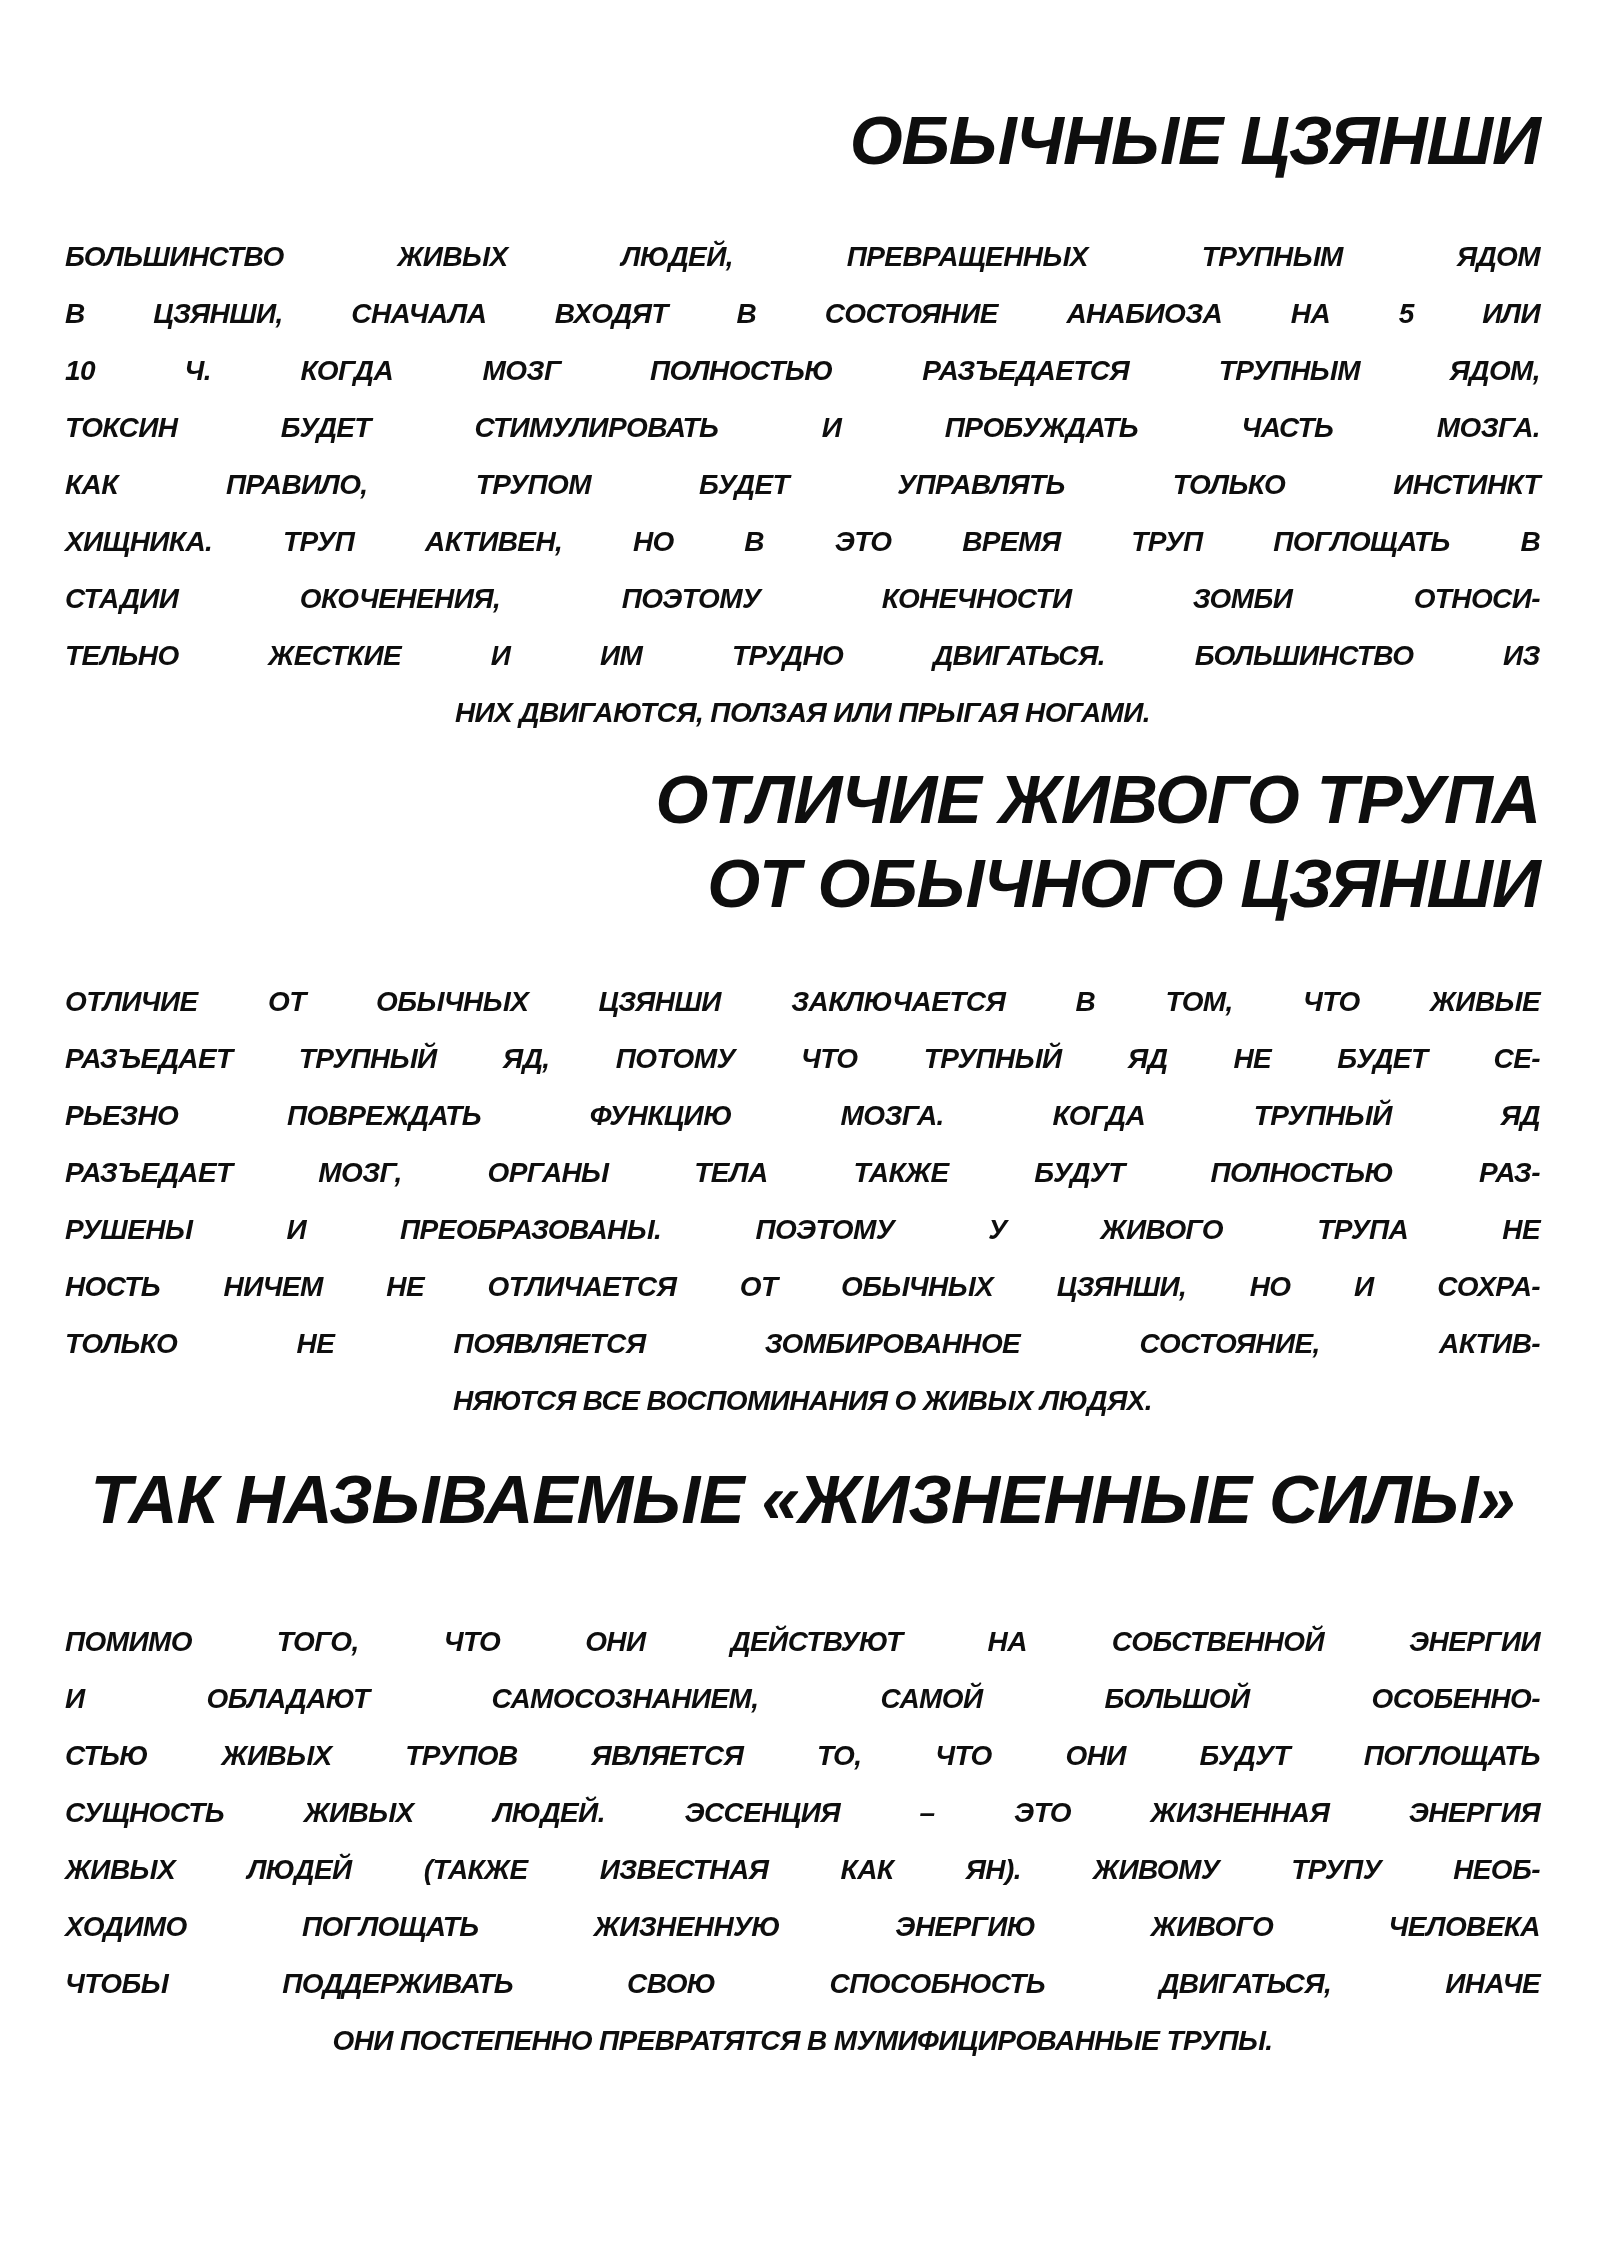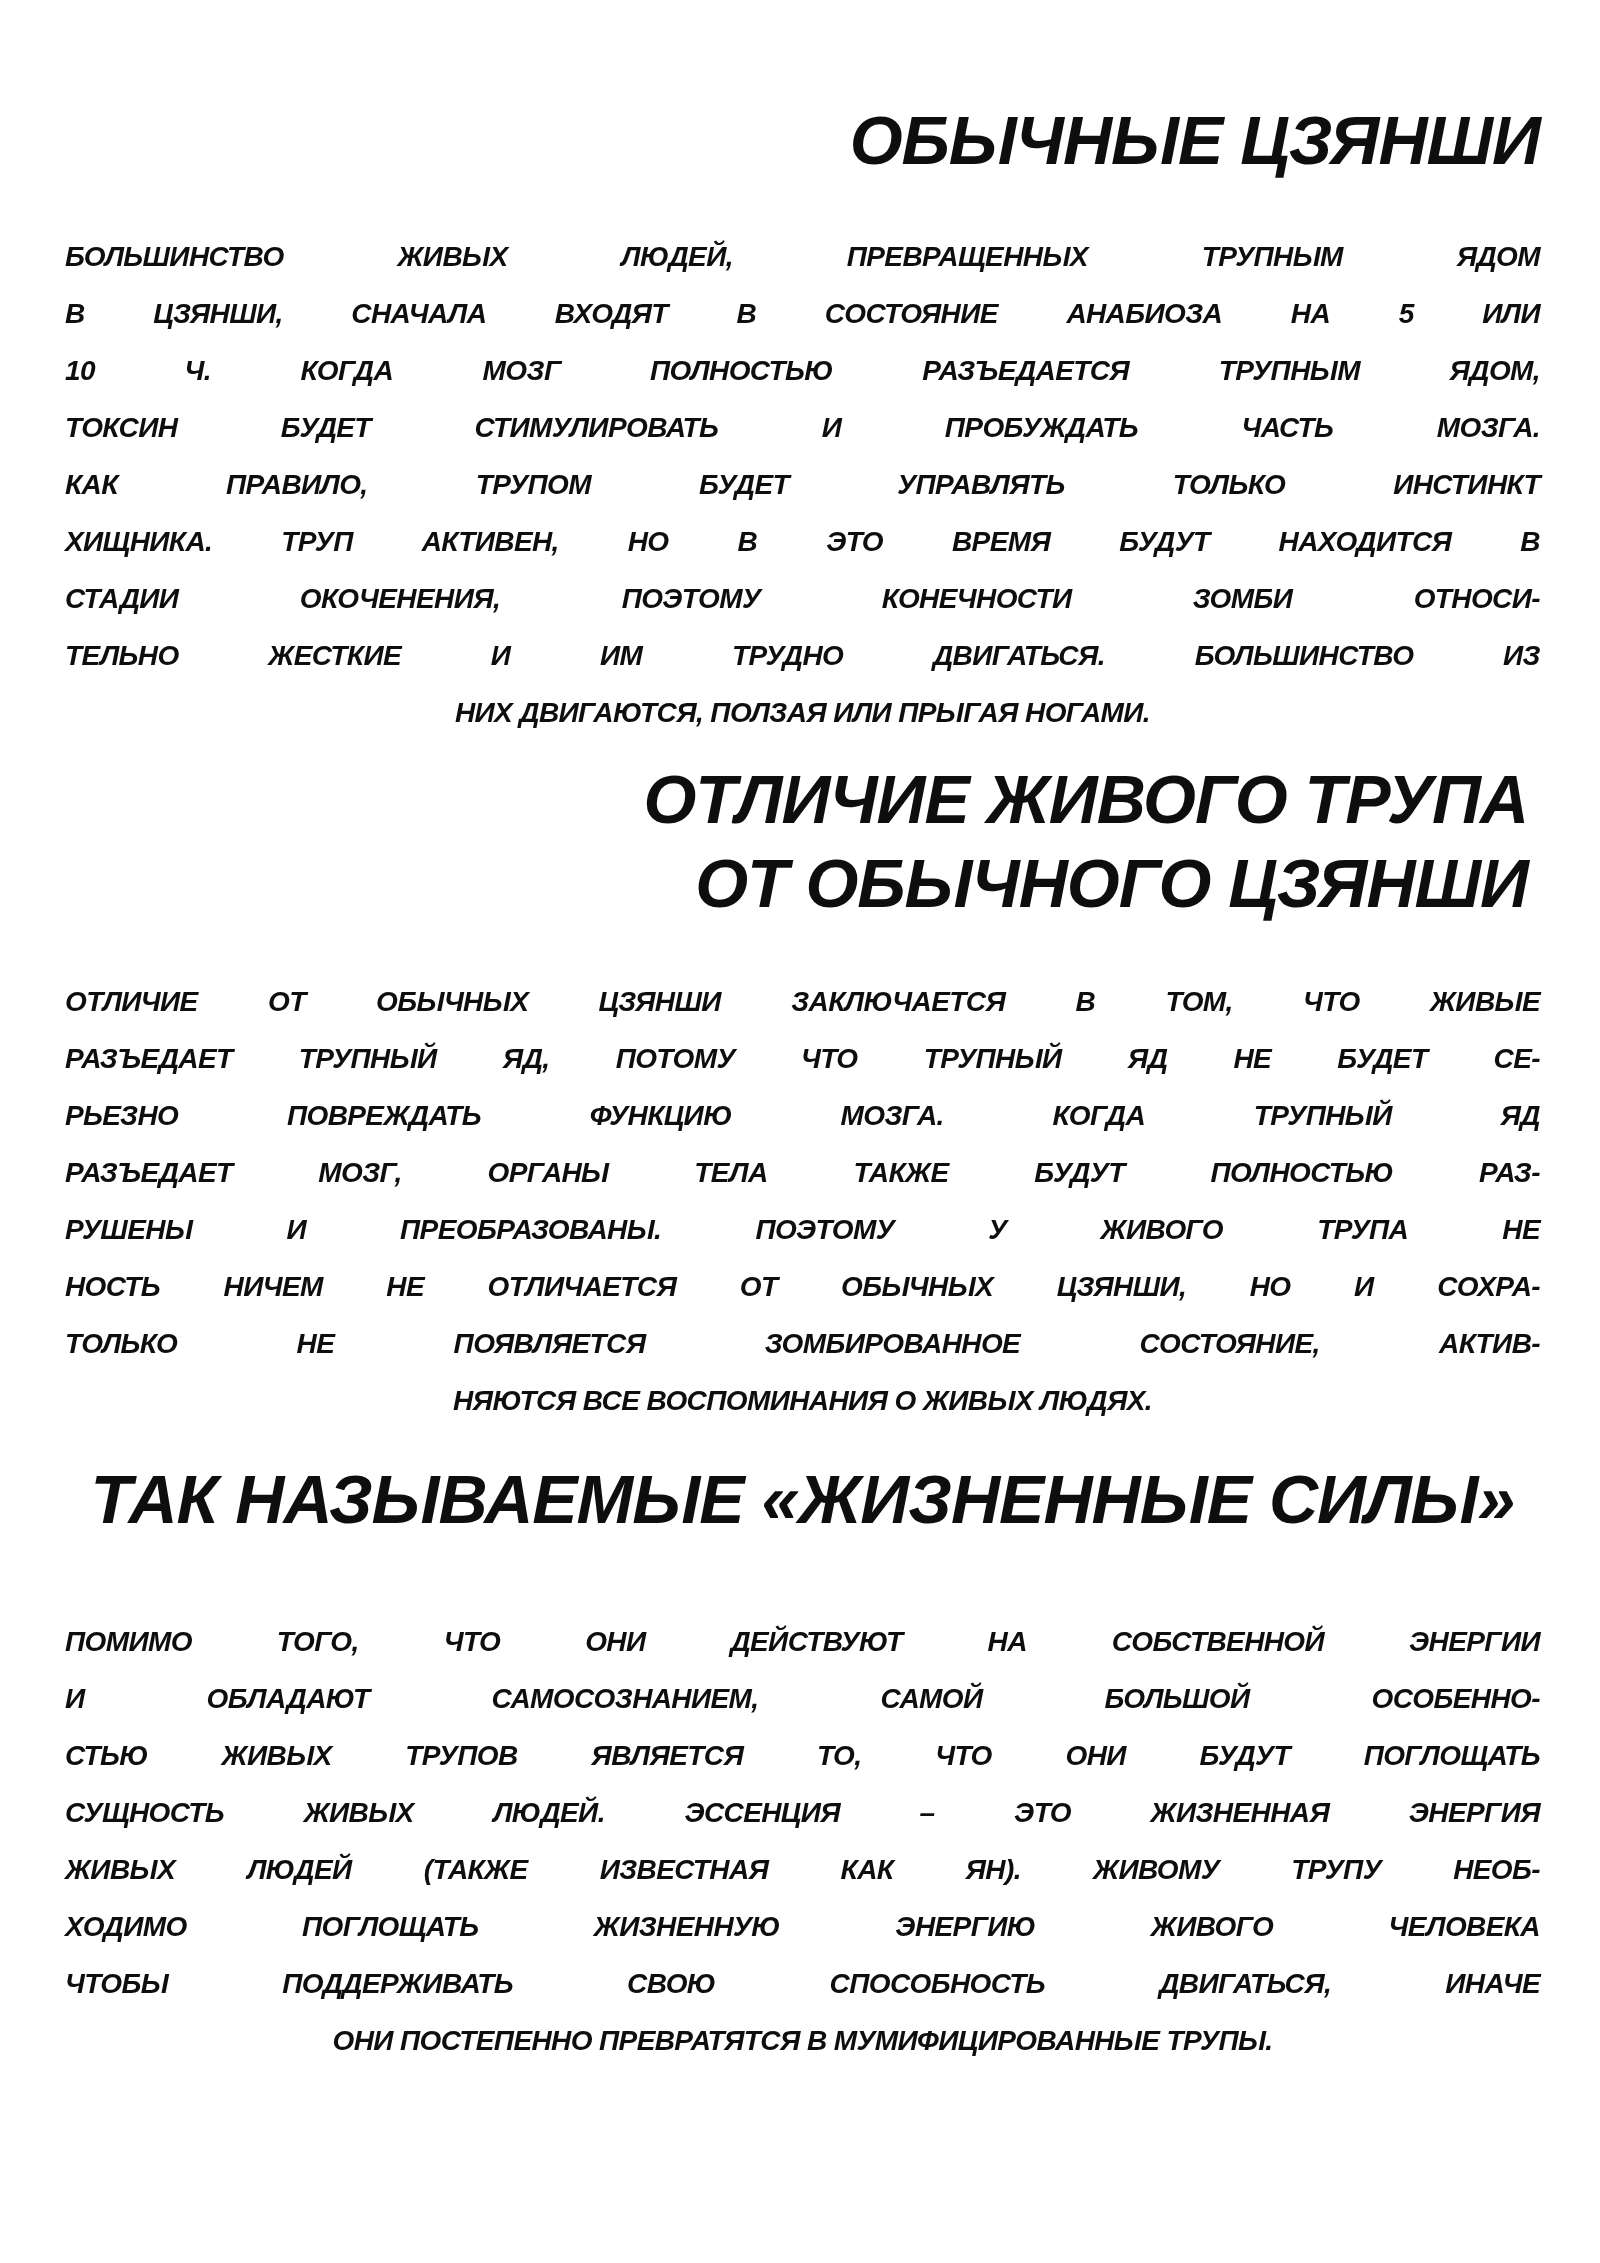--- a/index.html
+++ b/index.html
@@ -19,21 +19,21 @@
   }
   .heading {
     font-weight: 700;
     font-size: 68px;
     line-height: 84px;
     letter-spacing: -1px;
     font-style: oblique 4deg;
     white-space: nowrap;
   }
   .h1 { text-align: right; margin: 0 0 46px 0; }
-  .h2 { text-align: right; margin: 16px 12px 48px 0; }
+  .h2 { text-align: right; margin: 16px 0 48px 0; }
   .h3 { text-align: center; margin: 28px 0 72px 0; }
   .para {
     font-weight: 700;
     font-size: 28px;
     line-height: 57px;
     letter-spacing: -0.6px;
     font-style: oblique 4deg;
   }
   .para .line {
     text-align: justify;
@@ -49,21 +49,21 @@
 <div class="page">
 
   <div class="heading h1">ОБЫЧНЫЕ ЦЗЯНШИ</div>
 
   <div class="para">
     <div class="line">БОЛЬШИНСТВО ЖИВЫХ ЛЮДЕЙ, ПРЕВРАЩЕННЫХ ТРУПНЫМ ЯДОМ</div>
     <div class="line">В ЦЗЯНШИ, СНАЧАЛА ВХОДЯТ В СОСТОЯНИЕ АНАБИОЗА НА 5 ИЛИ</div>
     <div class="line">10 Ч. КОГДА МОЗГ ПОЛНОСТЬЮ РАЗЪЕДАЕТСЯ ТРУПНЫМ ЯДОМ,</div>
     <div class="line">ТОКСИН БУДЕТ СТИМУЛИРОВАТЬ И ПРОБУЖДАТЬ ЧАСТЬ МОЗГА.</div>
     <div class="line">КАК ПРАВИЛО, ТРУПОМ БУДЕТ УПРАВЛЯТЬ ТОЛЬКО ИНСТИНКТ</div>
-    <div class="line">ХИЩНИКА. ТРУП АКТИВЕН, НО В ЭТО ВРЕМЯ БУДУТ НАХОДИТСЯ В</div>
+    <div class="line">ХИЩНИКА. ТРУП АКТИВЕН, НО В ЭТО ВРЕМЯ ТРУП ПОГЛОЩАТЬ В</div>
     <div class="line">СТАДИИ ОКОЧЕНЕНИЯ, ПОЭТОМУ КОНЕЧНОСТИ ЗОМБИ ОТНОСИ-</div>
     <div class="line">ТЕЛЬНО ЖЕСТКИЕ И ИМ ТРУДНО ДВИГАТЬСЯ. БОЛЬШИНСТВО ИЗ</div>
     <div class="line last">НИХ ДВИГАЮТСЯ, ПОЛЗАЯ ИЛИ ПРЫГАЯ НОГАМИ.</div>
   </div>
 
   <div class="heading h2">
     <div>ОТЛИЧИЕ ЖИВОГО ТРУПА</div>
     <div>ОТ ОБЫЧНОГО ЦЗЯНШИ</div>
   </div>
 

